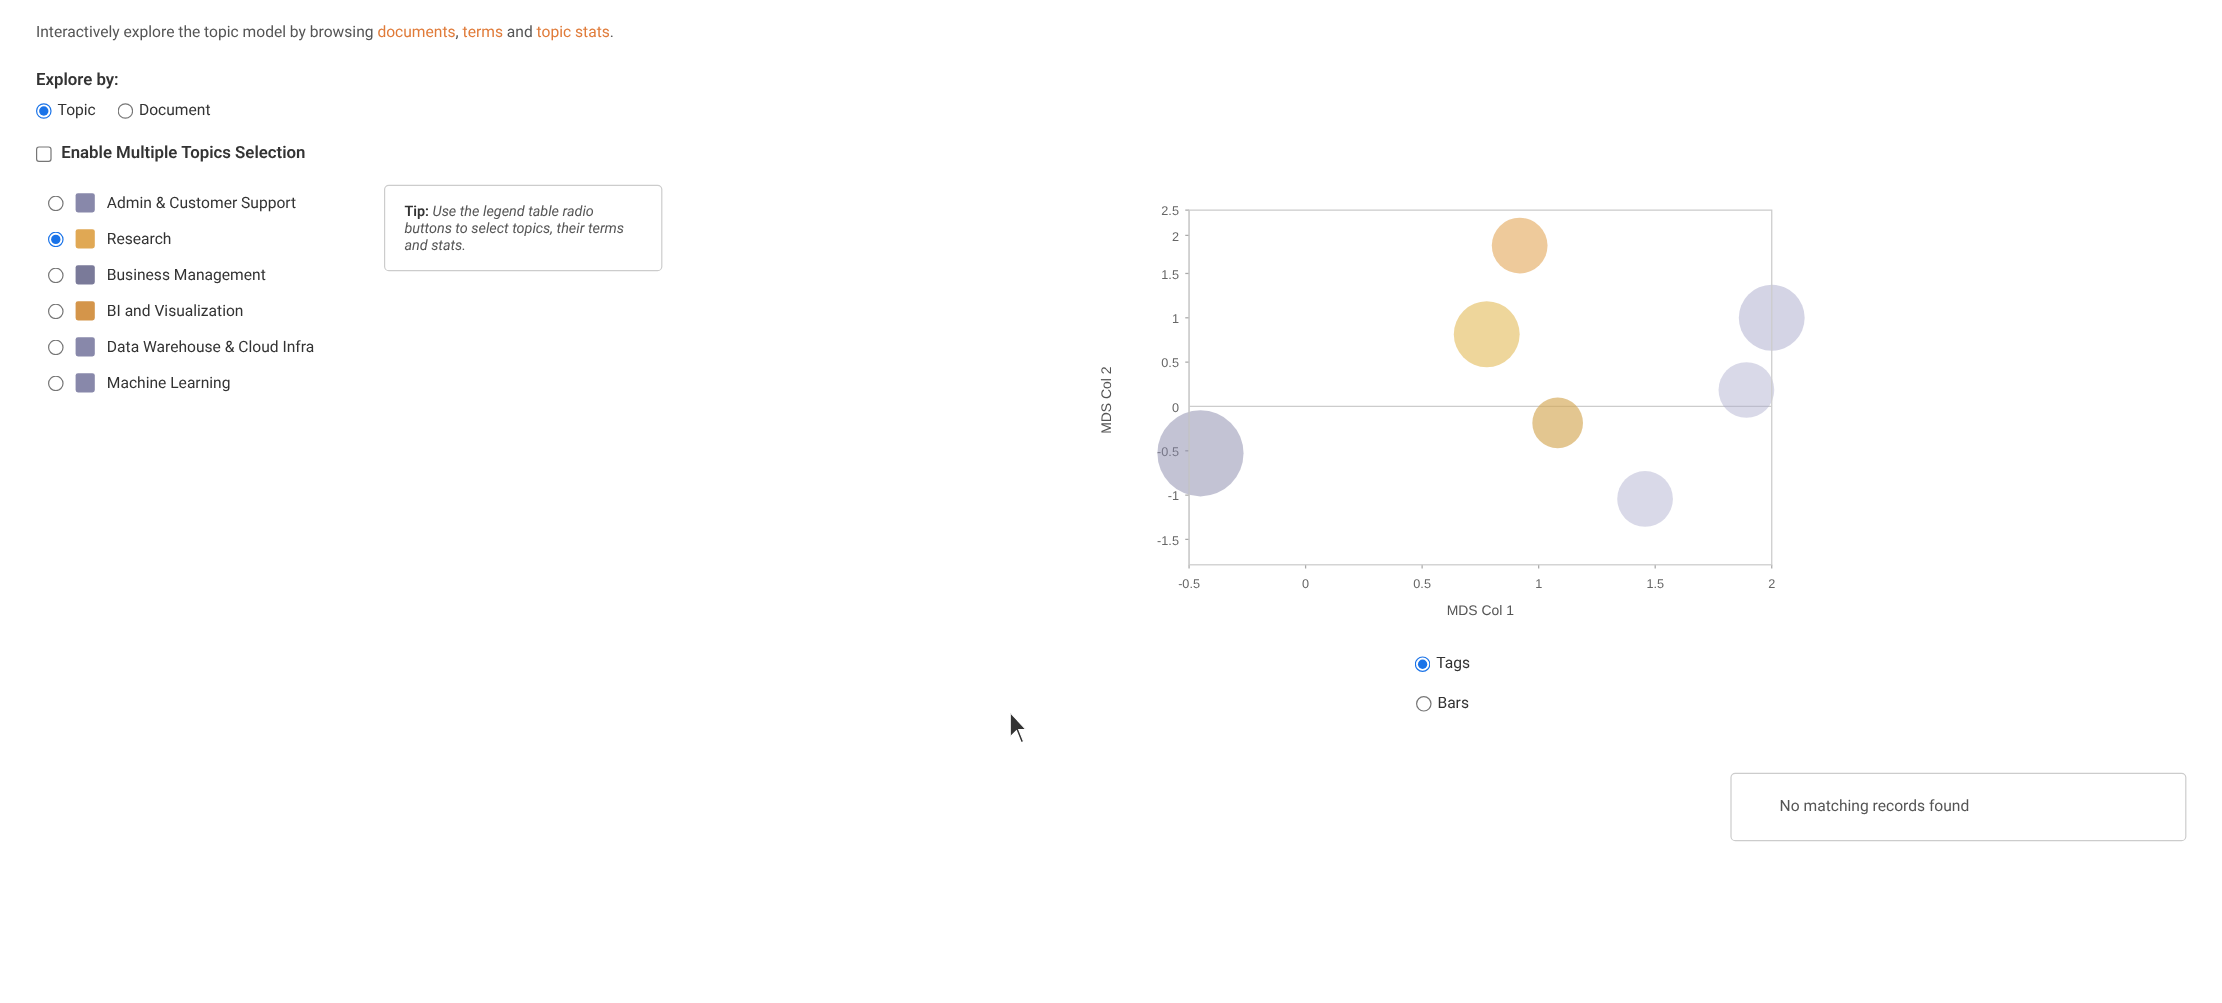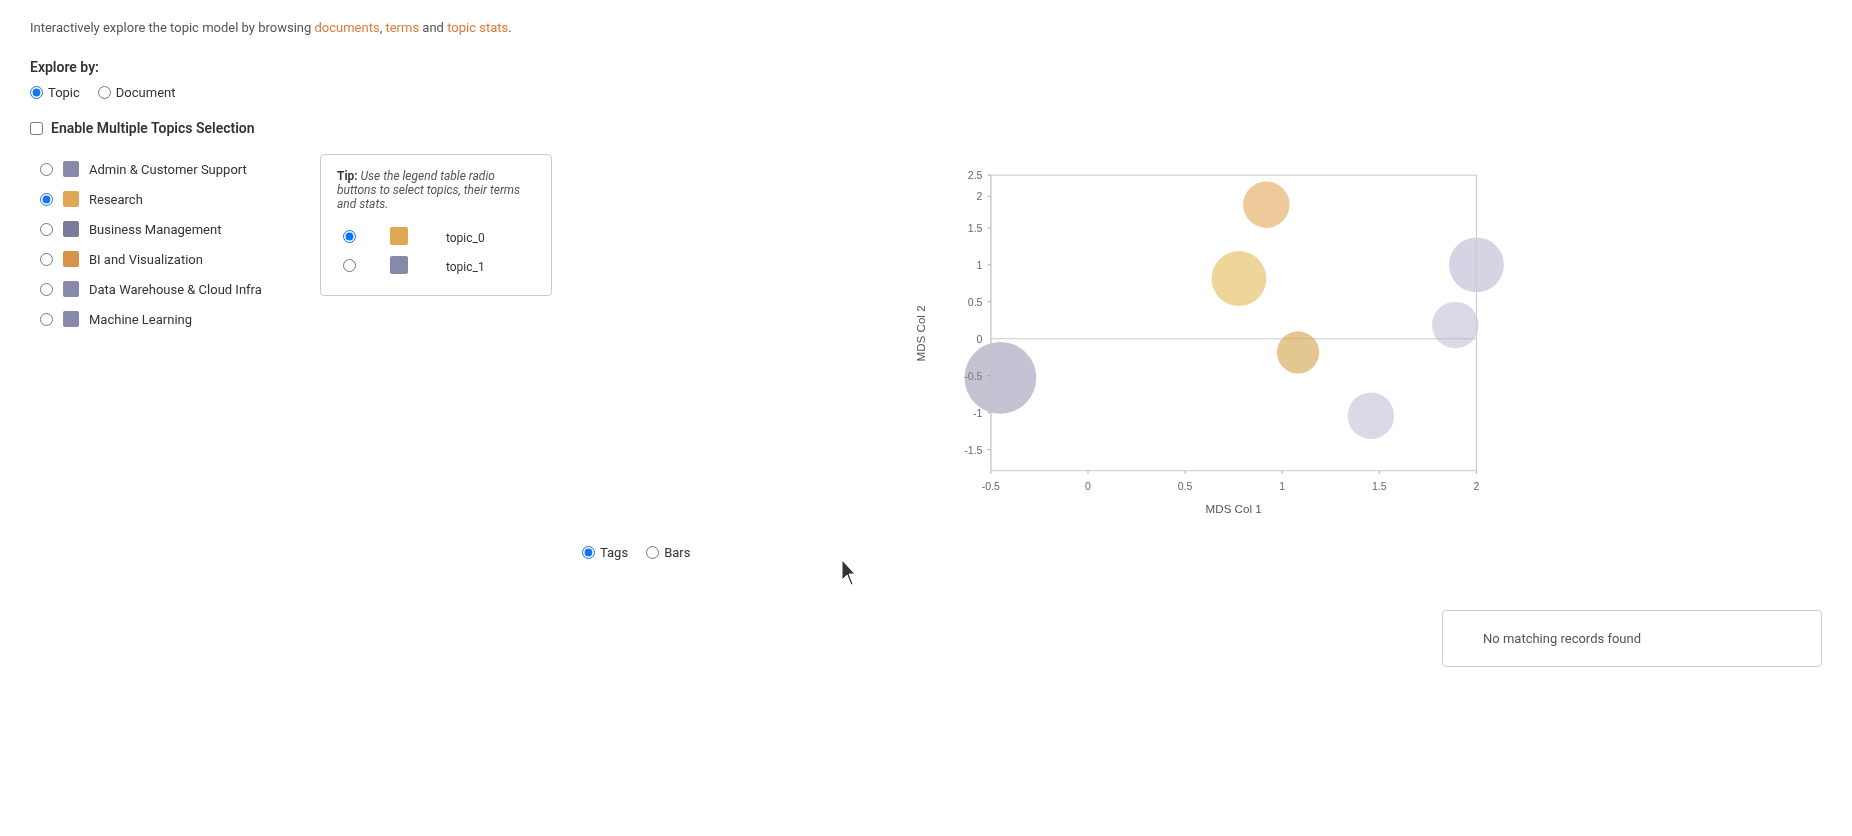--- a/index.html
+++ b/index.html
@@ -183,46 +183,20 @@
       <span class="topic-swatch" style="background:#8888aa;"></span>
       <span class="topic-name">Machine Learning</span>
     </div>
   </div>
 
   <div class="tip-box">
     <div>
       <strong>Tip:</strong>
       <em> Use the legend table radio buttons to select topics, their terms and stats.</em>
     </div>
-    <table class="legend-table">
-      <tbody>
-          <tr>
-        <td>
-          <input type="radio" name="legend_topic" checked="" style="">
-        </td>
-        <td>
-          <span class="legend-swatch" style="background:#e0a854;"></span>
-        </td>
-        <td>
-          <span>topic_0</span>
-        </td>
-      </tr>
-      <tr>
-        <td>
-          <input type="radio" name="legend_topic" style="">
-        </td>
-        <td>
-          <span class="legend-swatch" style="background:#8888aa;"></span>
-        </td>
-        <td>
-          <span>topic_1</span>
-        </td>
-      </tr>
-    </tbody>
-      </table>
   </div>
 
   <div class="chart-area">
     <svg class="scatter-svg" viewBox="0 0 560 360">
 
       <line x1="80" y1="20" x2="80" y2="300" stroke="#ccc" stroke-width="1"></line>
 
       <line x1="80" y1="175" x2="540" y2="175" stroke="#ccc" stroke-width="1"></line>
 
       <text x="72" y="24" text-anchor="end" font-size="10" fill="#666">2.5</text>
@@ -284,21 +258,21 @@
       <circle cx="440" cy="248" r="22" fill="#aaaacc" fill-opacity="0.45"></circle>
 
       <circle cx="520" cy="162" r="22" fill="#aaaacc" fill-opacity="0.45"></circle>
 
       <circle cx="540" cy="105" r="26" fill="#aaaacc" fill-opacity="0.5"></circle>
 
       <rect x="80" y="20" width="460" height="280" fill="none" stroke="#ccc" stroke-width="1"></rect>
     </svg>
 
     
-    <div class="tags-bars-row radio-group" style="margin-top:8px;">
+    <div class="tags-bars-row radio-group" style="margin-top:8px;flex-direction:column;">
       <label>
         <input type="radio" name="view_mode" checked="" style="">
         <span>Tags</span>
       </label>
       <label>
         <input type="radio" name="view_mode" style="">
         <span>Bars</span>
       </label>
     </div>
 

